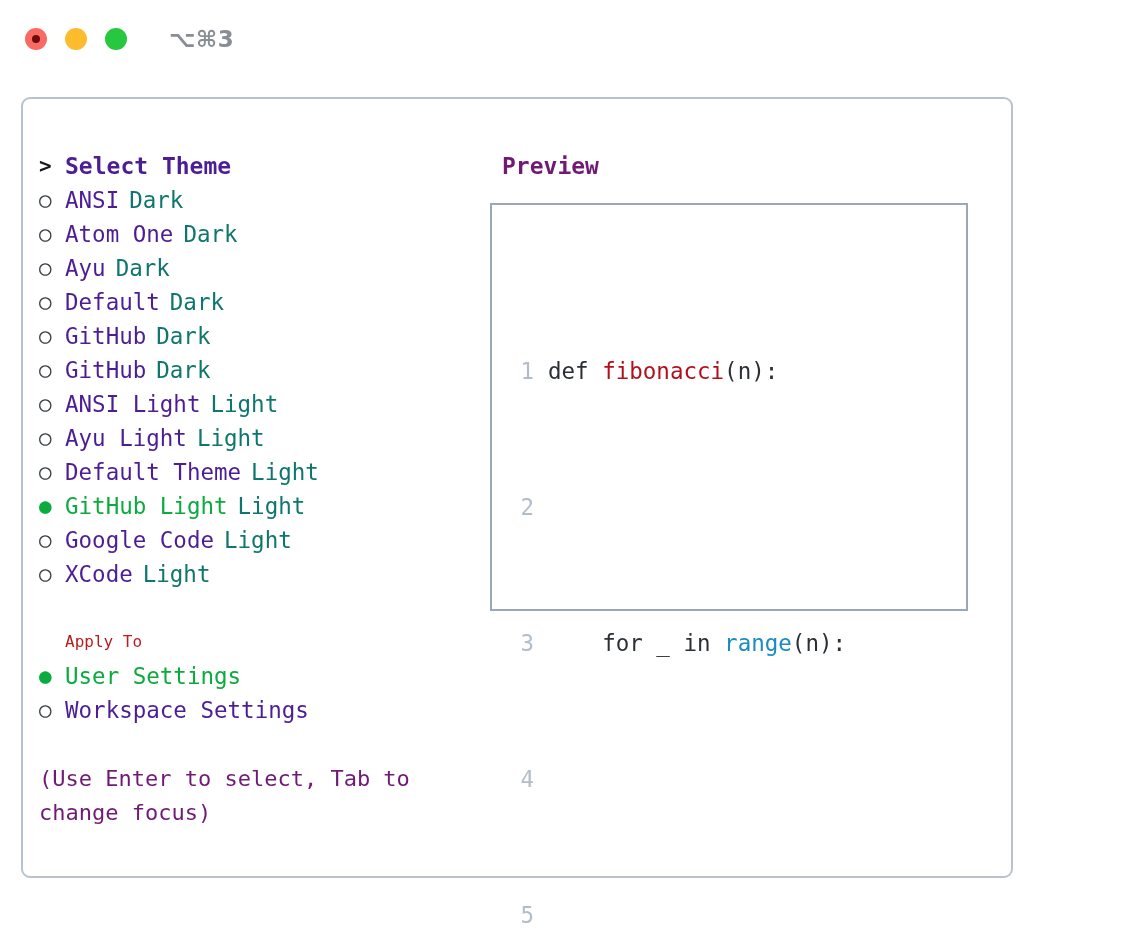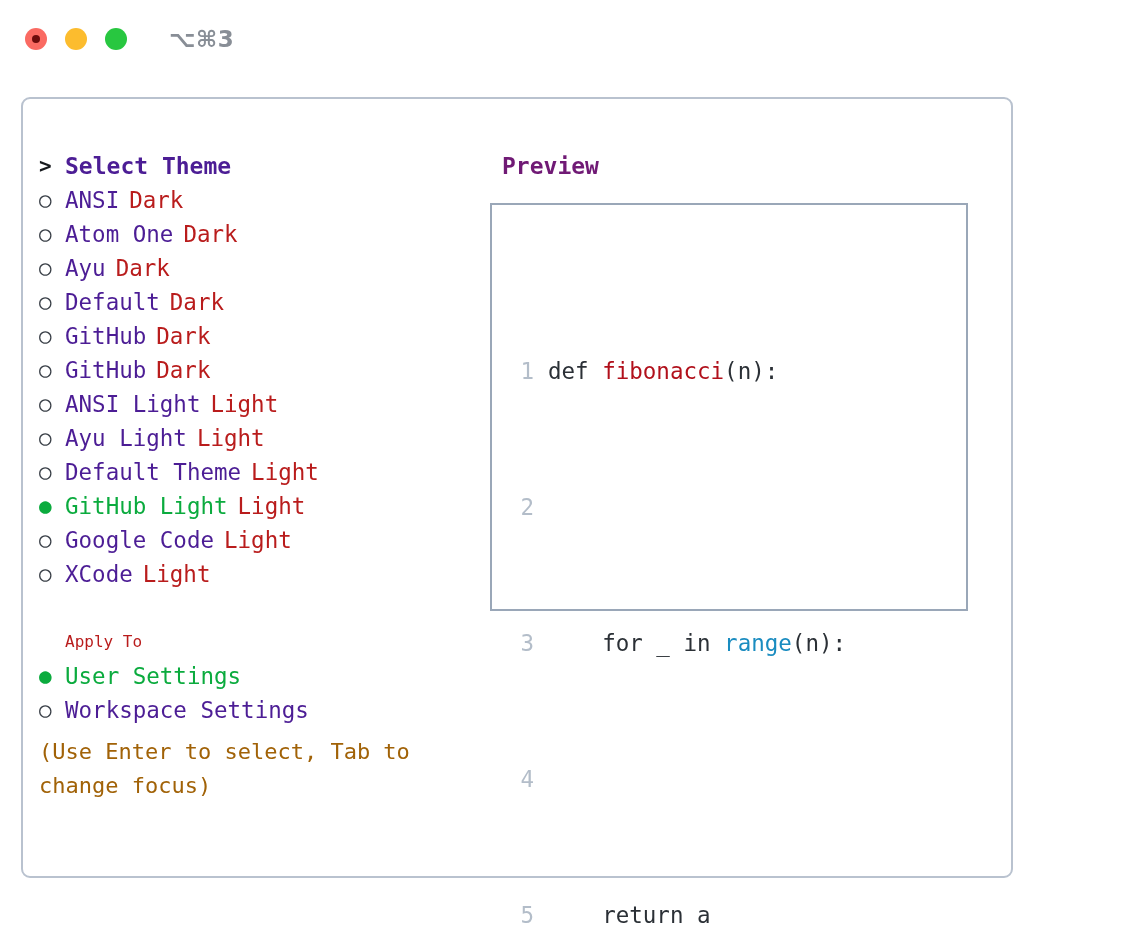--- a/index.html
+++ b/index.html
@@ -104,34 +104,34 @@
     font-size: 21px;
     color: #3a4048;
   }
   .marker.sel      { color: #0bab3e; }
   .marker.caret    { color: #16191d; font-weight: 700; }
   .marker.blank    { color: transparent; }
   .row.header-row  { font-weight: 700; font-size: 23px; color: #101318; }
   .row.selected .label { color: #0bab3e; }
   .label { color: #4c1d95; }
   .tag {
-    color: #b91c1c;
+    color: #0f766e;
     margin-left: 10px;
   }
   .spacer-row { height: 34px; }
   .apply-head { color: #b91c1c; font-size: 16px; }
 
   .hint {
     position: absolute;
     left: 16px;
-    top: 636px;
+    top: 663px;
     width: 420px;
     font-size: 22px;
     line-height: 34px;
-    color: #a16207;
+    color: #701a75;
     white-space: pre-wrap;
   }
 
   
   .right-col {
     position: absolute;
     left: 479px;
     top: 50px;
   }
   .preview-title {
@@ -278,21 +278,21 @@
 
         <div class="cline">
           <span class="gutter">3</span><span class="ctext"><span>    for _ in </span><span class="tok-call">range</span><span>(n):</span></span>
         </div>
 
         <div class="cline">
           <span class="gutter">4</span>
         </div>
 
         <div class="cline">
-          <span class="gutter">5</span><span class="ctext">    return a</span>
+          <span class="gutter">5</span>
         </div>
 
         
 
         
 
         
 
         
 

